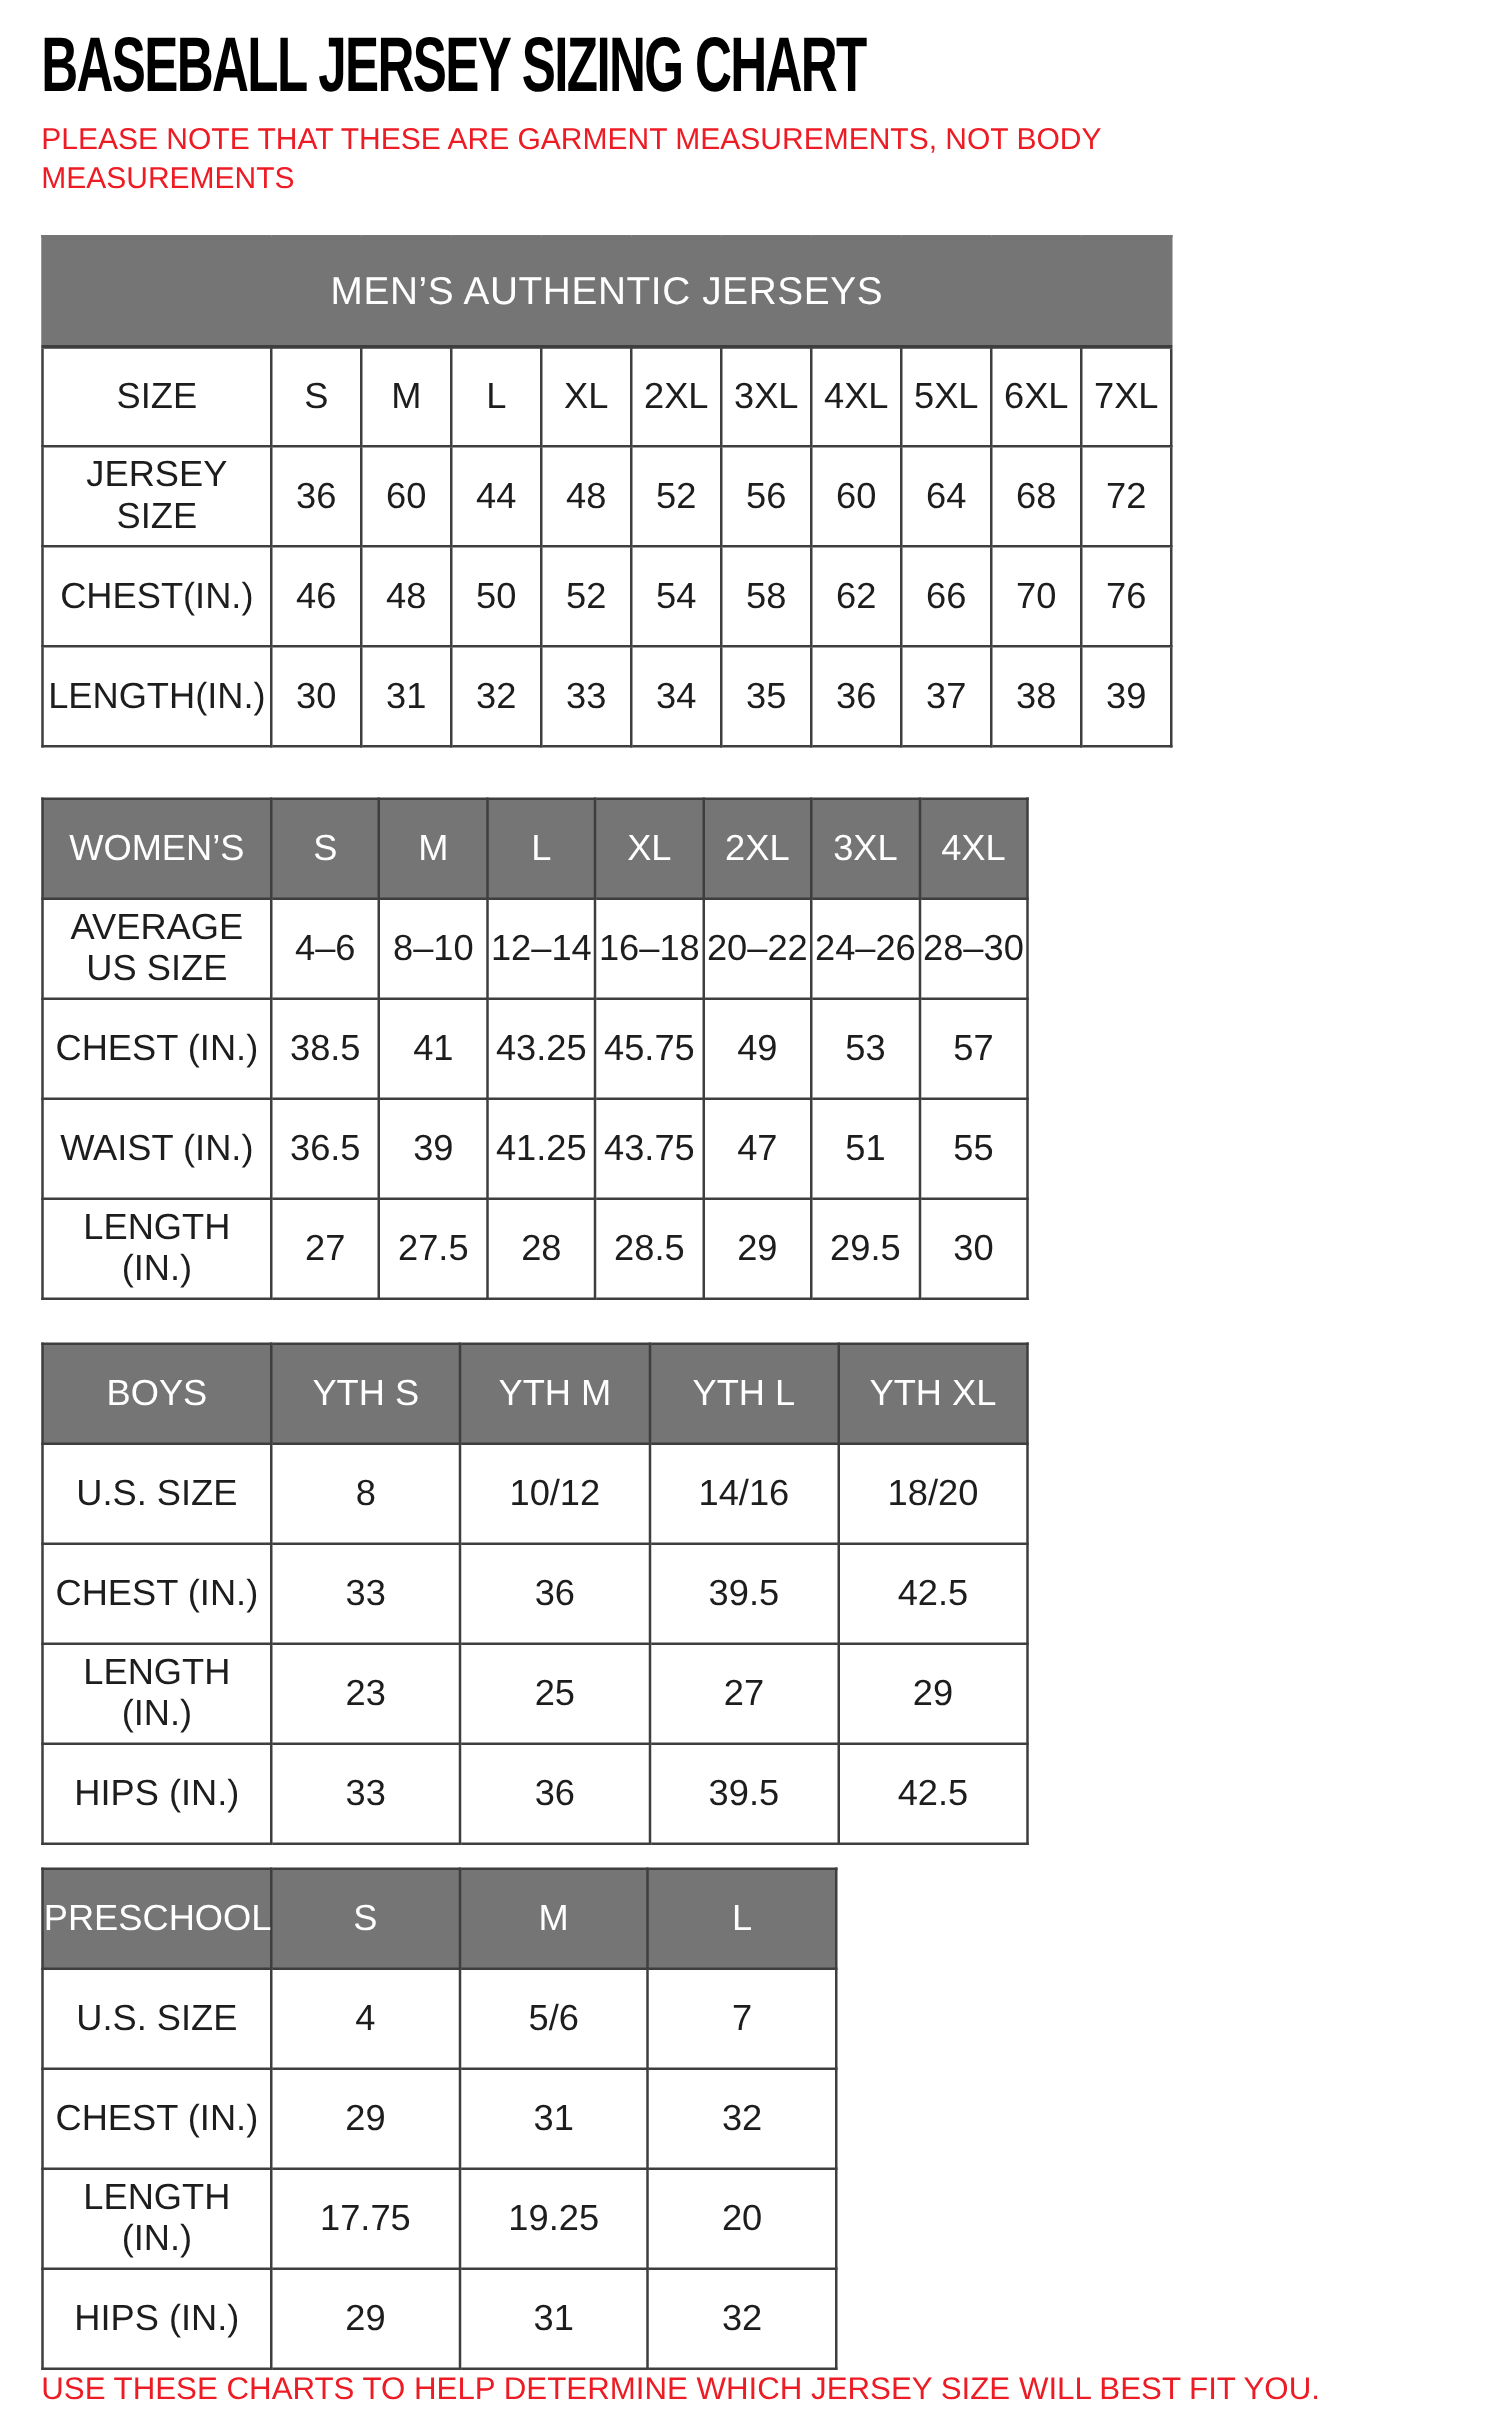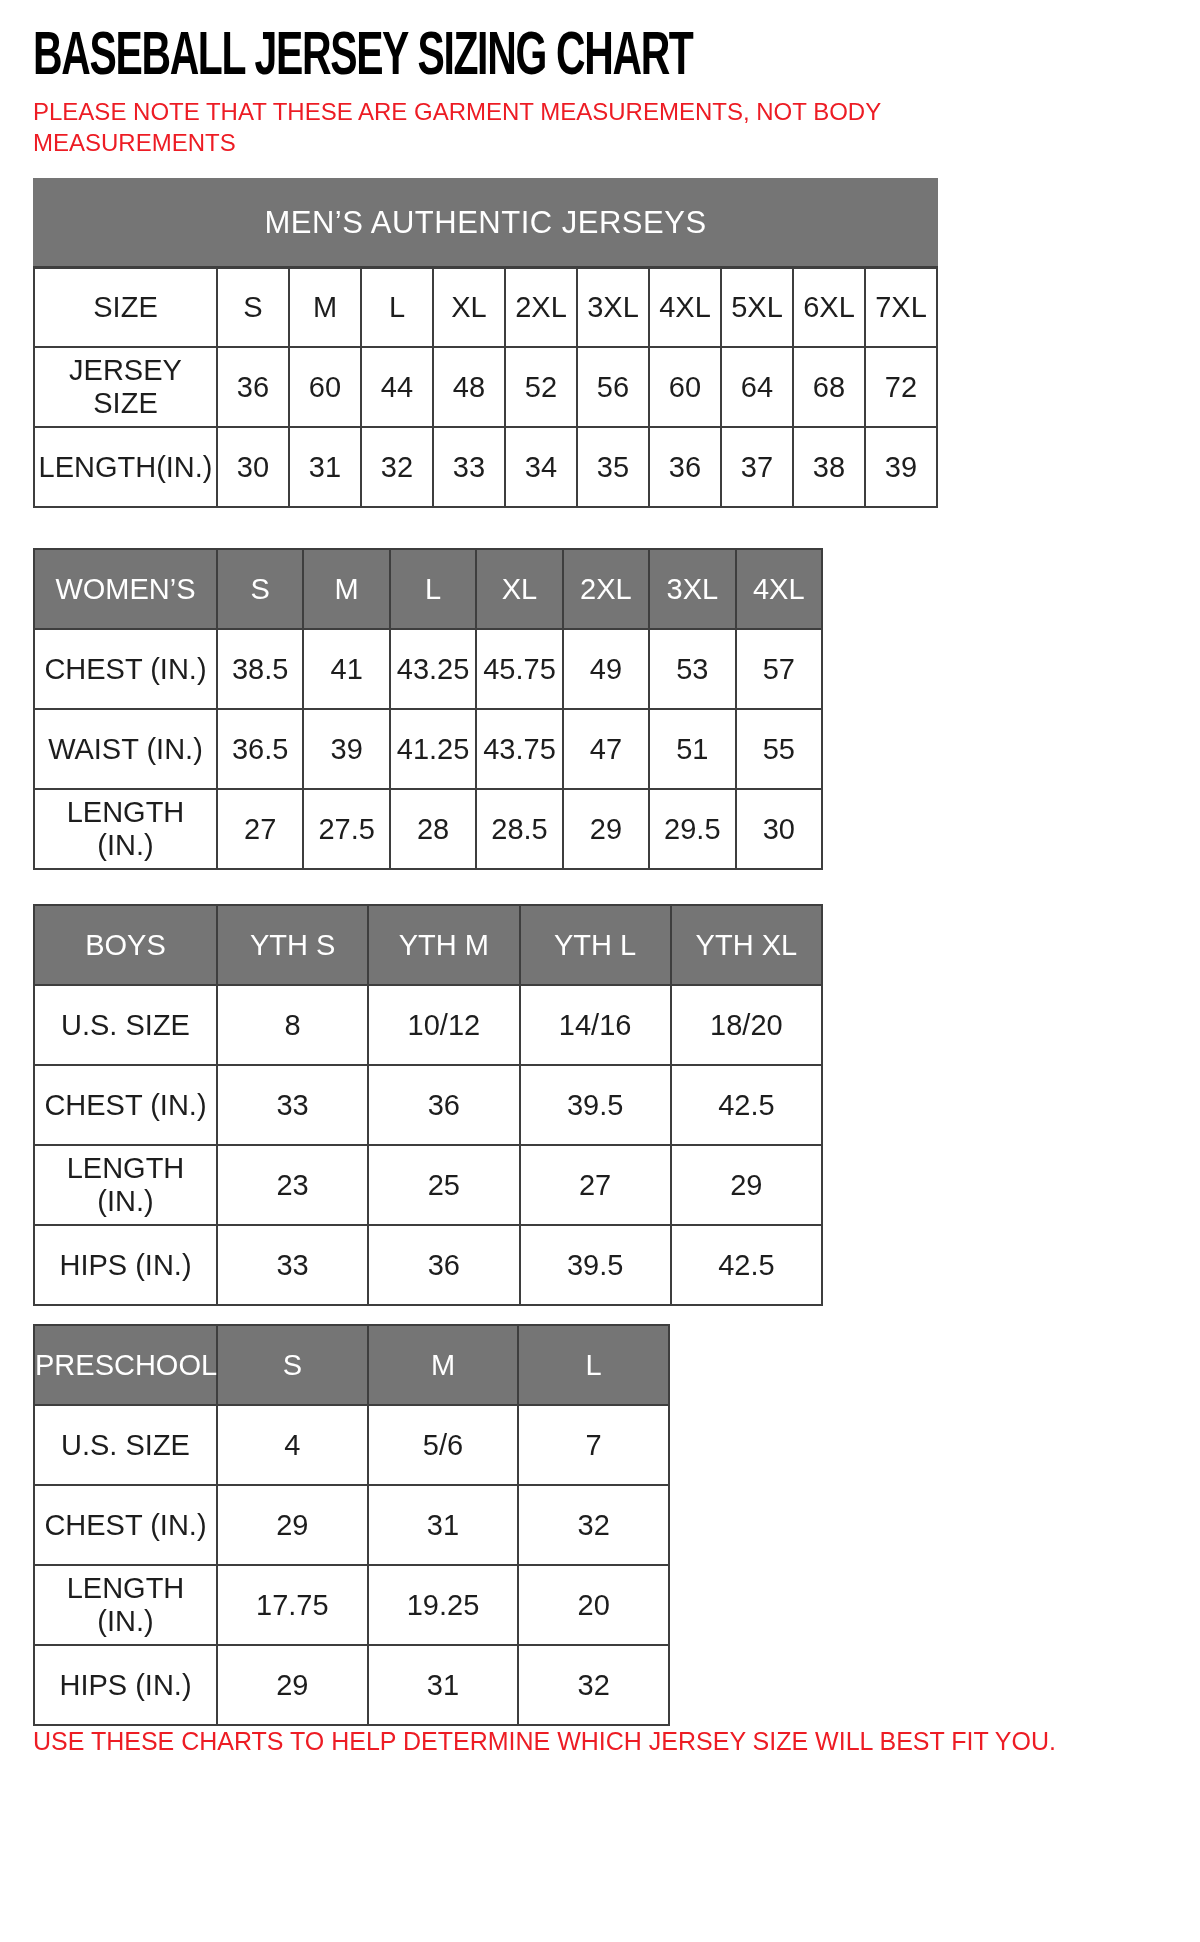--- a/index.html
+++ b/index.html
@@ -21,21 +21,21 @@
     transform-origin: 0 0;
     height: 62px;
     margin-bottom: 10px;
     color: #000000;
   }
   .note {
     color: #ed1c24;
     font-size: 24px;
     line-height: 1.3;
     max-width: 900px;
-    margin-bottom: 20px;
+    margin-bottom: 30px;
   }
   table { border-collapse: collapse; table-layout: fixed; }
   td, th {
     border: 2px solid #3e3e3e;
     text-align: center;
     vertical-align: middle;
     font-size: 29px;
     font-weight: 400;
     height: 80px;
     padding: 0;
@@ -102,20 +102,33 @@
     <td>44</td>
     <td>48</td>
     <td>52</td>
     <td>56</td>
     <td>60</td>
     <td>64</td>
     <td>68</td>
     <td>72</td>
   </tr>
   <tr>
+    <td>CHEST(IN.)</td>
+    <td>46</td>
+    <td>48</td>
+    <td>50</td>
+    <td>52</td>
+    <td>54</td>
+    <td>58</td>
+    <td>62</td>
+    <td>66</td>
+    <td>70</td>
+    <td>76</td>
+  </tr>
+  <tr>
     <td>LENGTH(IN.)</td>
     <td>30</td>
     <td>31</td>
     <td>32</td>
     <td>33</td>
     <td>34</td>
     <td>35</td>
     <td>36</td>
     <td>37</td>
     <td>38</td>
@@ -134,20 +147,30 @@
     <th class="gray">WOMEN’S</th>
     <th class="gray">S</th>
     <th class="gray">M</th>
     <th class="gray">L</th>
     <th class="gray">XL</th>
     <th class="gray">2XL</th>
     <th class="gray">3XL</th>
     <th class="gray">4XL</th>
   </tr>
   <tr>
+    <td>AVERAGE US SIZE</td>
+    <td>4–6</td>
+    <td>8–10</td>
+    <td>12–14</td>
+    <td>16–18</td>
+    <td>20–22</td>
+    <td>24–26</td>
+    <td>28–30</td>
+  </tr>
+  <tr>
     <td>CHEST (IN.)</td>
     <td>38.5</td>
     <td>41</td>
     <td>43.25</td>
     <td>45.75</td>
     <td>49</td>
     <td>53</td>
     <td>57</td>
   </tr>
   <tr>

